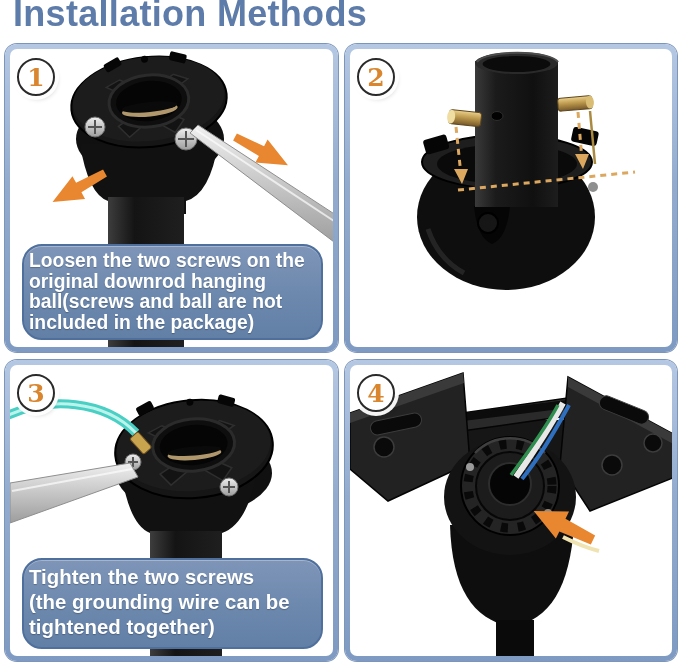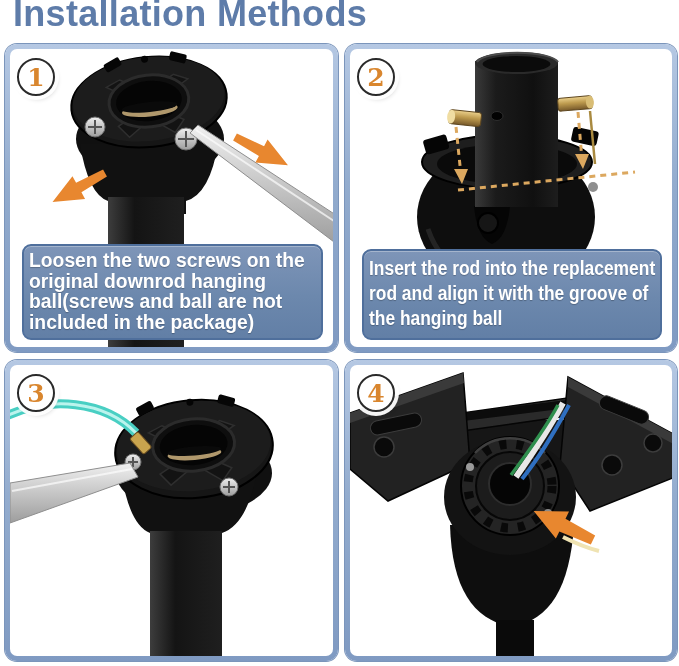--- a/index.html
+++ b/index.html
@@ -5,21 +5,21 @@
   html,body { margin:0; padding:0; }
   body { width:679px; height:666px; background:#fff; font-family:"Liberation Sans",sans-serif; position:relative; overflow:hidden; }
   .title { position:absolute; left:13px; top:-7px; font-size:36px; font-weight:bold; color:#5e7ca9; letter-spacing:0.3px; }
   .panel { position:absolute; border-radius:12px; background:linear-gradient(180deg,#b5c8e3 0%,#93acce 45%,#7f9ac2 100%); box-shadow:0 0 0 1px #7b95bb; box-sizing:border-box; padding:5px; }
   .panel-inner { position:relative; width:100%; height:100%; background:#fff; border-radius:7px; overflow:hidden; }
   #panel1 { left:5px; top:44px; width:333px; height:308px; }
   #panel2 { left:345px; top:44px; width:332px; height:308px; }
   #panel3 { left:5px; top:360px; width:333px; height:301px; }
   #panel4 { left:345px; top:360px; width:332px; height:301px; }
   .badge { position:absolute; left:7px; top:9px; width:34px; height:34px; border-radius:50%; background:#fff; border:2px solid #2a2a2a; color:#d9862e; font-weight:bold; font-size:25px; font-family:"DejaVu Serif",serif; display:flex; align-items:center; justify-content:center; box-shadow:0 0 0 4px rgba(255,255,255,.95), 2px 3px 5px rgba(0,0,0,.2); z-index:3; }
-  .caption { position:absolute; left:12px; right:10px; bottom:7px; background:linear-gradient(180deg,#7e95b8 0%,#6c88ad 55%,#627fa6 100%); border:2px solid #4f6f9c; border-radius:9px; padding:5px 5px 7px; color:#fff; font-weight:bold; font-size:20px; line-height:25px; white-space:pre; z-index:2; box-shadow:inset 0 1px 0 rgba(255,255,255,.3); text-shadow:0 1px 1px rgba(0,0,0,.25); }
+  .caption { position:absolute; left:12px; right:10px; bottom:7px; background:linear-gradient(180deg,#7e95b8 0%,#6c88ad 55%,#627fa6 100%); border:2px solid #4f6f9c; border-radius:20px; padding:5px 5px 7px; color:#fff; font-weight:bold; font-size:20px; line-height:25px; white-space:pre; z-index:2; box-shadow:inset 0 1px 0 rgba(255,255,255,.3); text-shadow:0 1px 1px rgba(0,0,0,.25); }
   .caption.small { font-size:19.5px; line-height:20.5px; padding:4px 5px 6px; }
   .caption > span { display:inline-block; transform:scaleX(0.88); transform-origin:0 0; }
   .caption.small > span { transform:scaleX(0.99); }
   #panel2 .caption > span { transform:scaleX(0.87); }
   #panel3 .caption > span { transform:scaleX(1.02); }
   #panel4 .caption > span { transform:scaleX(0.94); }
   svg.photo { position:absolute; left:0; top:0; width:100%; height:100%; z-index:1; }
 </style>
 </head>
 <body>
@@ -139,23 +139,20 @@
           <line x1="228" y1="63" x2="232" y2="111"></line>
           <line x1="108" y1="141" x2="285" y2="123"></line>
         </g>
         <g fill="#dca85f">
           <polygon points="112,135 104,120 118,120"></polygon>
           <polygon points="233,120 225,105 239,105"></polygon>
         </g>
       </g>
     </svg>
     <div class="badge">2</div>
-    <div class="caption"><span>Insert the rod into the replacement
-rod and align it with the groove of
-the hanging ball</span></div>
   </div>
 </div>
 
 <div class="panel" id="panel3">
   <div class="panel-inner">
     <svg class="photo" viewBox="0 0 323 291" preserveAspectRatio="none">
       <defs>
         <linearGradient id="s3rod" x1="0" y1="0" x2="1" y2="0">
           <stop offset="0" stop-color="#3d3d3d"></stop>
             <stop offset="0.35" stop-color="#141414"></stop>
@@ -203,20 +200,23 @@
       <g>
         <circle cx="219" cy="122" r="9" fill="url(#s3silver)" stroke="#6f6f6f"></circle>
         <path d="M 213,122 h12 M 219,116 v12" stroke="#555" stroke-width="2"></path>
       </g>
       <g>
         <polygon points="0,118 120,98 128,112 0,158" fill="url(#s3silver)" stroke="#8e8e8e" stroke-width="1"></polygon>
         <line x1="2" y1="126" x2="122" y2="104" stroke="#fdfdfd" stroke-width="2" opacity="0.7"></line>
       </g>
     </svg>
     <div class="badge">3</div>
+    <div class="caption"><span>Tighten the two screws
+(the grounding wire can be
+tightened together)</span></div>
   </div>
 </div>
 
 <div class="panel" id="panel4">
   <div class="panel-inner">
     <svg class="photo" viewBox="0 0 322 291" preserveAspectRatio="none">
       <g>
         <rect x="110" y="55" width="105" height="115" fill="#161616"></rect>
         <polygon points="84,52 238,30 238,48 84,70" fill="#2a2a2a" stroke="#050505" stroke-width="1.5"></polygon>
         <rect x="100" y="42" width="122" height="8" rx="4" fill="#0c0c0c" transform="rotate(-7 161 46)"></rect>

